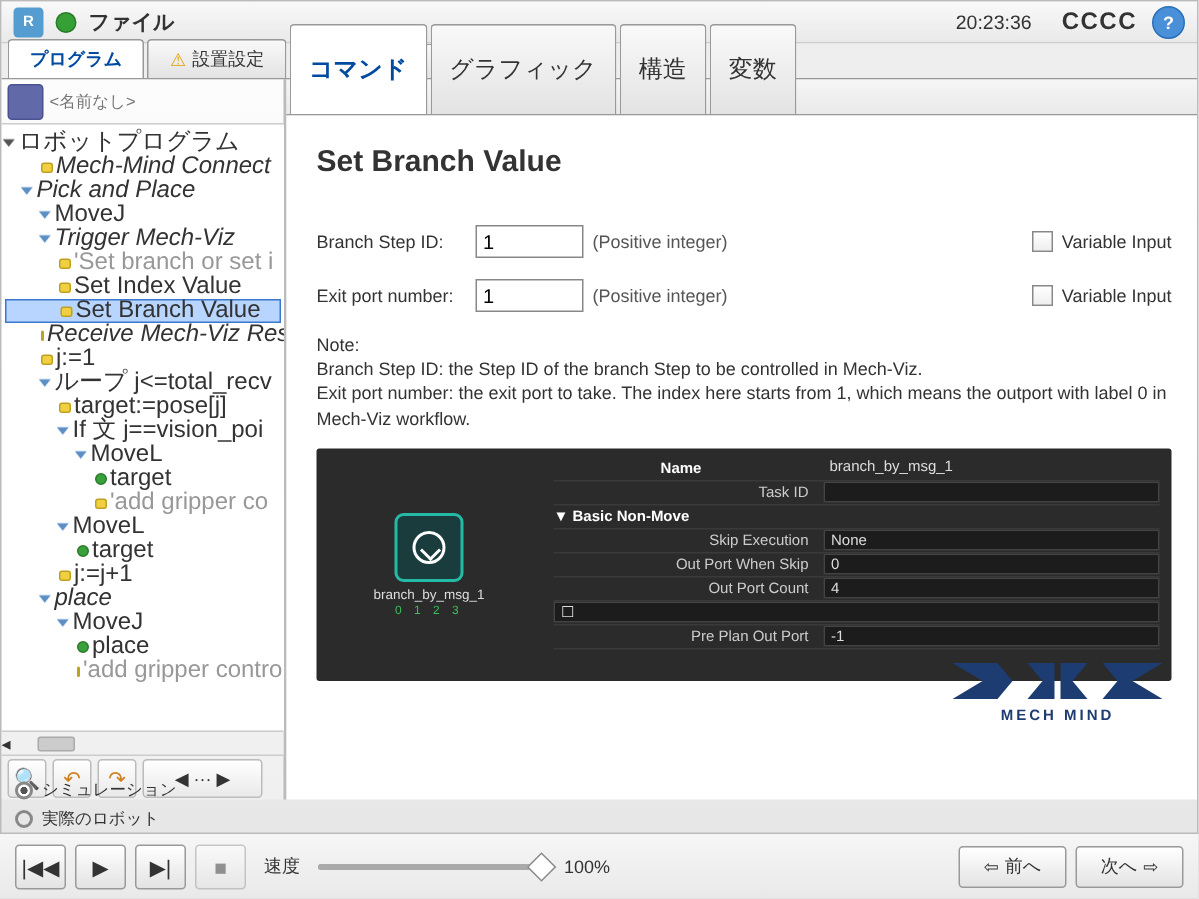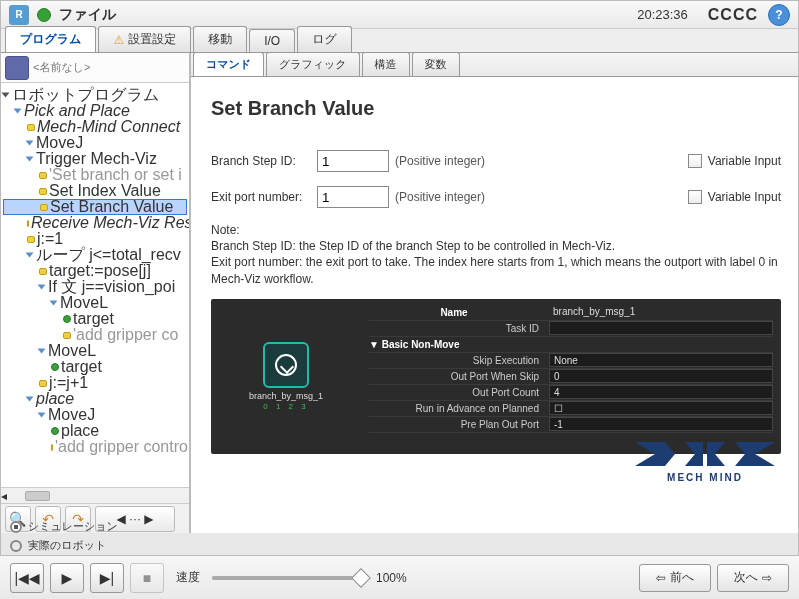--- a/index.html
+++ b/index.html
@@ -32,21 +32,21 @@
 .tree-scroll { height: 16px; border-top: 1px solid #ccc; background: #f0f0f0; display:flex;align-items:center;}
 .tree-scroll .sb{height:10px;width:25px;background:#ccc;border:1px solid #aaa;margin-left:18px;border-radius:2px;}
 .left-btns { height: 30px; border-top: 1px solid #ccc; display: flex; align-items: center; padding: 0 4px; gap: 4px; }
 .sq-btn { width: 26px; height: 26px; border: 1px solid #bbb; border-radius: 3px; background: linear-gradient(#fff,#e9e9e9); display: flex; align-items: center; justify-content: center; font-size: 14px; cursor: pointer; }
 .long-btn { width: 80px; height: 26px; border: 1px solid #bbb; border-radius: 3px; background: linear-gradient(#fff,#e9e9e9); display: flex; align-items: center; justify-content: center; }
 .sim-row { padding: 2px 6px; display: flex; align-items: center; gap: 6px; font-size: 11px; }
 .radio { width: 12px; height: 12px; border-radius: 50%; border: 2px solid #888; display: inline-block; }
 .radio.on { background: radial-gradient(#555 40%, #fff 45%); }
 .right-pane { flex: 1; display: flex; flex-direction: column; }
 .cmd-tabs { height: 24px; display: flex; align-items: flex-end; padding-left: 2px; border-bottom: 1px solid #999; background: linear-gradient(#f6f6f6,#e9e9e9); }
-.cmd-tabs .ctab { padding: 4px 12px; border: 1px solid #999; border-bottom: none; background: linear-gradient(#f9f9f9,#e3e3e3); margin-right: 2px; border-radius: 3px 3px 0 0; font-size: 11px; cursor: pointer; }
+.cmd-tabs .ctab { padding: 19px 12px; border: 1px solid #999; border-bottom: none; background: linear-gradient(#f9f9f9,#e3e3e3); margin-right: 2px; border-radius: 3px 3px 0 0; font-size: 16px; cursor: pointer; }
 .cmd-tabs .ctab.active { background: #fff; color: #004a9f; font-weight: bold; }
 .content { flex: 1; background: #fff; padding: 10px 20px; overflow: auto; }
 .content h2 { font-size: 20px; font-weight: bold; margin: 10px 0 30px; }
 .form-row { display: flex; align-items: center; gap: 6px; margin-bottom: 14px; font-size: 12px; }
 .form-row .lbl { width: 100px; text-align: left; }
 .form-row input[type=text] { width: 72px; height: 22px; border: 1px solid #888; padding: 0 4px; background: #fff; }
 .hint { color: #555; flex: 1; }
 .chk { width: 14px; height: 14px; border: 1px solid #888; display: inline-block; background: linear-gradient(#fff,#eee); }
 .note { font-size: 12px; color: #333; margin: 12px 0; line-height: 1.35; }
 .dark-panel { width: 570px; height: 155px; background: #2b2b2b; color: #ddd; font-size: 10px; border-radius: 2px; position: relative; display:flex; }
@@ -103,35 +103,35 @@
   <div class="left-pane">
     <div class="toolbar-sm">
       <div class="disk-btn"></div>
       <span class="filename">&lt;名前なし&gt;</span>
     </div>
     <div class="tree" id="tree">
         <div class="tree-row il0">
           <span class="tri"></span>
           <span>ロボットプログラム</span>
         </div>
+        <div class="tree-row il2">
+          <span class="dot-y"></span>
+          <span style="font-style:italic">Mech-Mind Connect</span>
+        </div>
         <div class="tree-row il1">
           <span class="tri c"></span>
           <span style="font-style:italic">Pick and Place</span>
         </div>
         <div class="tree-row il2">
-          <span class="dot-y"></span>
-          <span style="font-style:italic">Mech-Mind Connect</span>
-        </div>
-        <div class="tree-row il2">
           <span class="tri c"></span>
           <span>MoveJ</span>
         </div>
         <div class="tree-row il2">
           <span class="tri c"></span>
-          <span style="">Trigger Mech-Viz</span>
+          <span style="font-style:italic">Trigger Mech-Viz</span>
         </div>
         <div class="tree-row il3">
           <span class="dot-y"></span>
           <span class="grey">'Set branch or set i</span>
         </div>
         <div class="tree-row il3">
           <span class="dot-y"></span>
           <span>Set Index Value</span>
         </div>
         <div class="tree-row il3 sel">
@@ -269,21 +269,20 @@
             </div>
           <div class="prop-row">
               <div class="k">Out Port When Skip</div>
               <div class="v">0</div>
             </div>
           <div class="prop-row">
               <div class="k">Out Port Count</div>
               <div class="v">4</div>
             </div>
           <div class="prop-row">
-              <div class="k">Run in Advance on Planned</div>
               <div class="v">☐</div>
             </div>
           <div class="prop-row">
               <div class="k">Pre Plan Out Port</div>
               <div class="v">-1</div>
             </div>
         </div>
       </div>
 
       <div class="logo-area">

